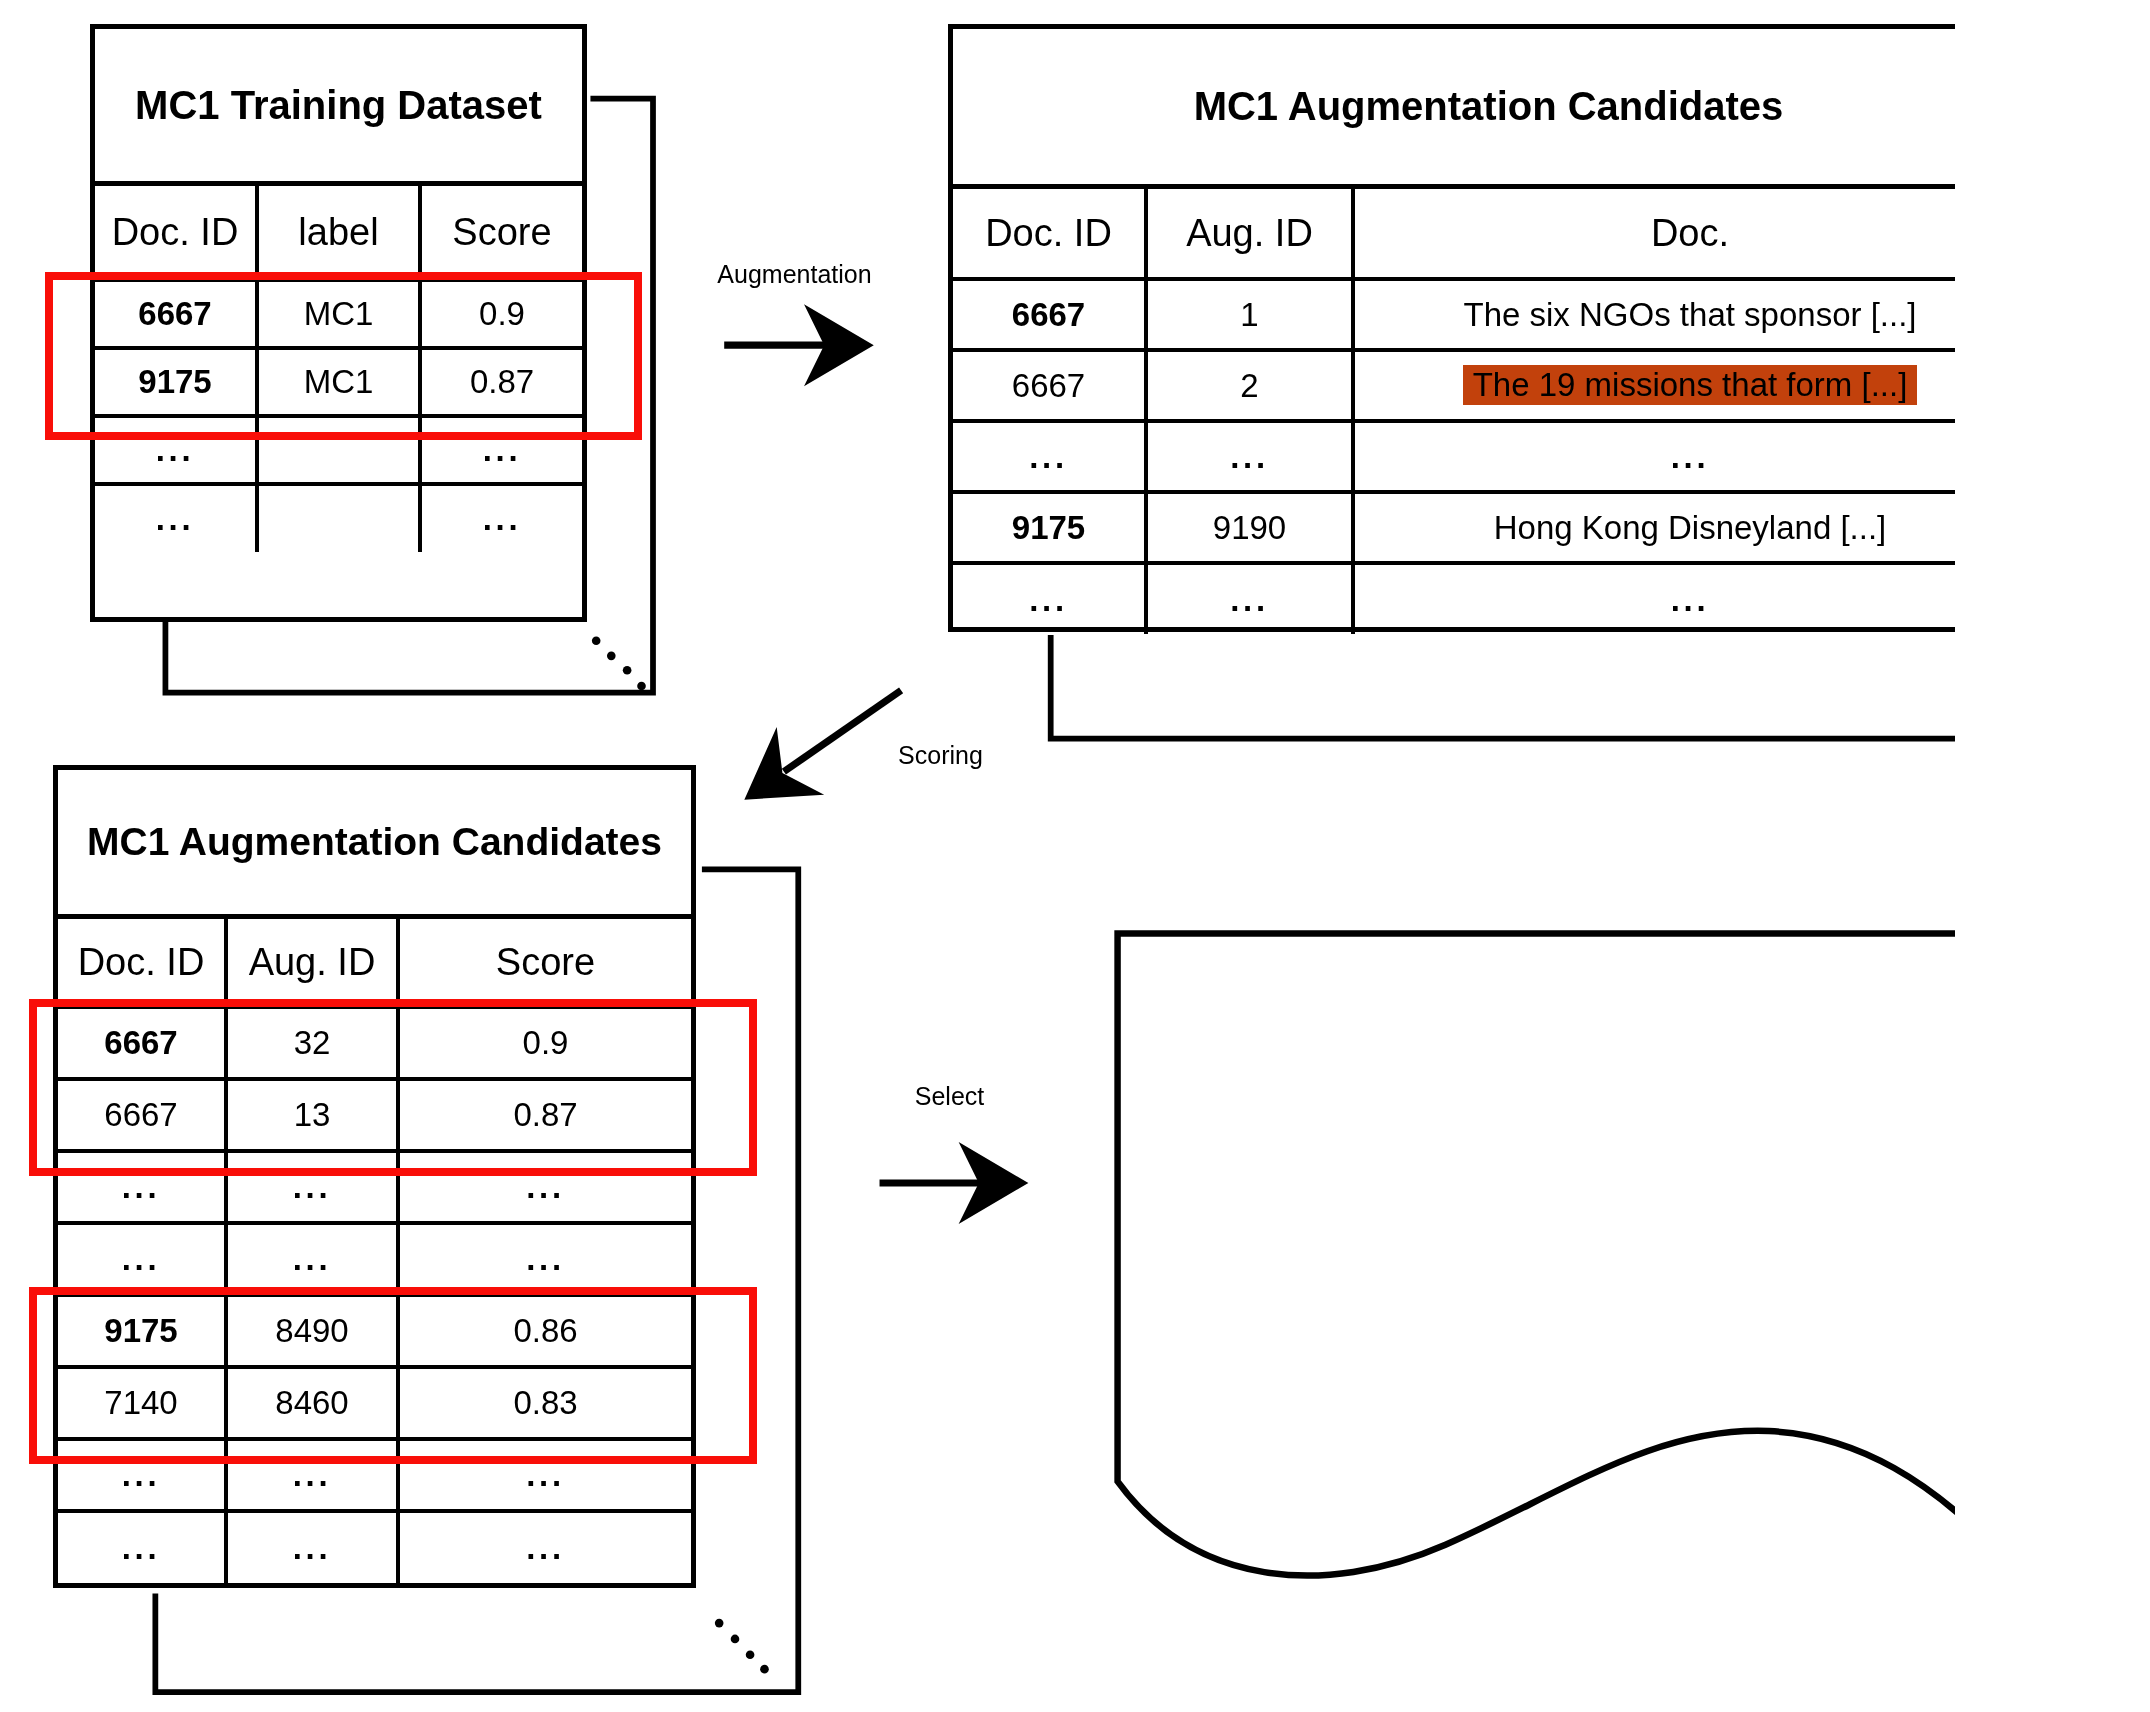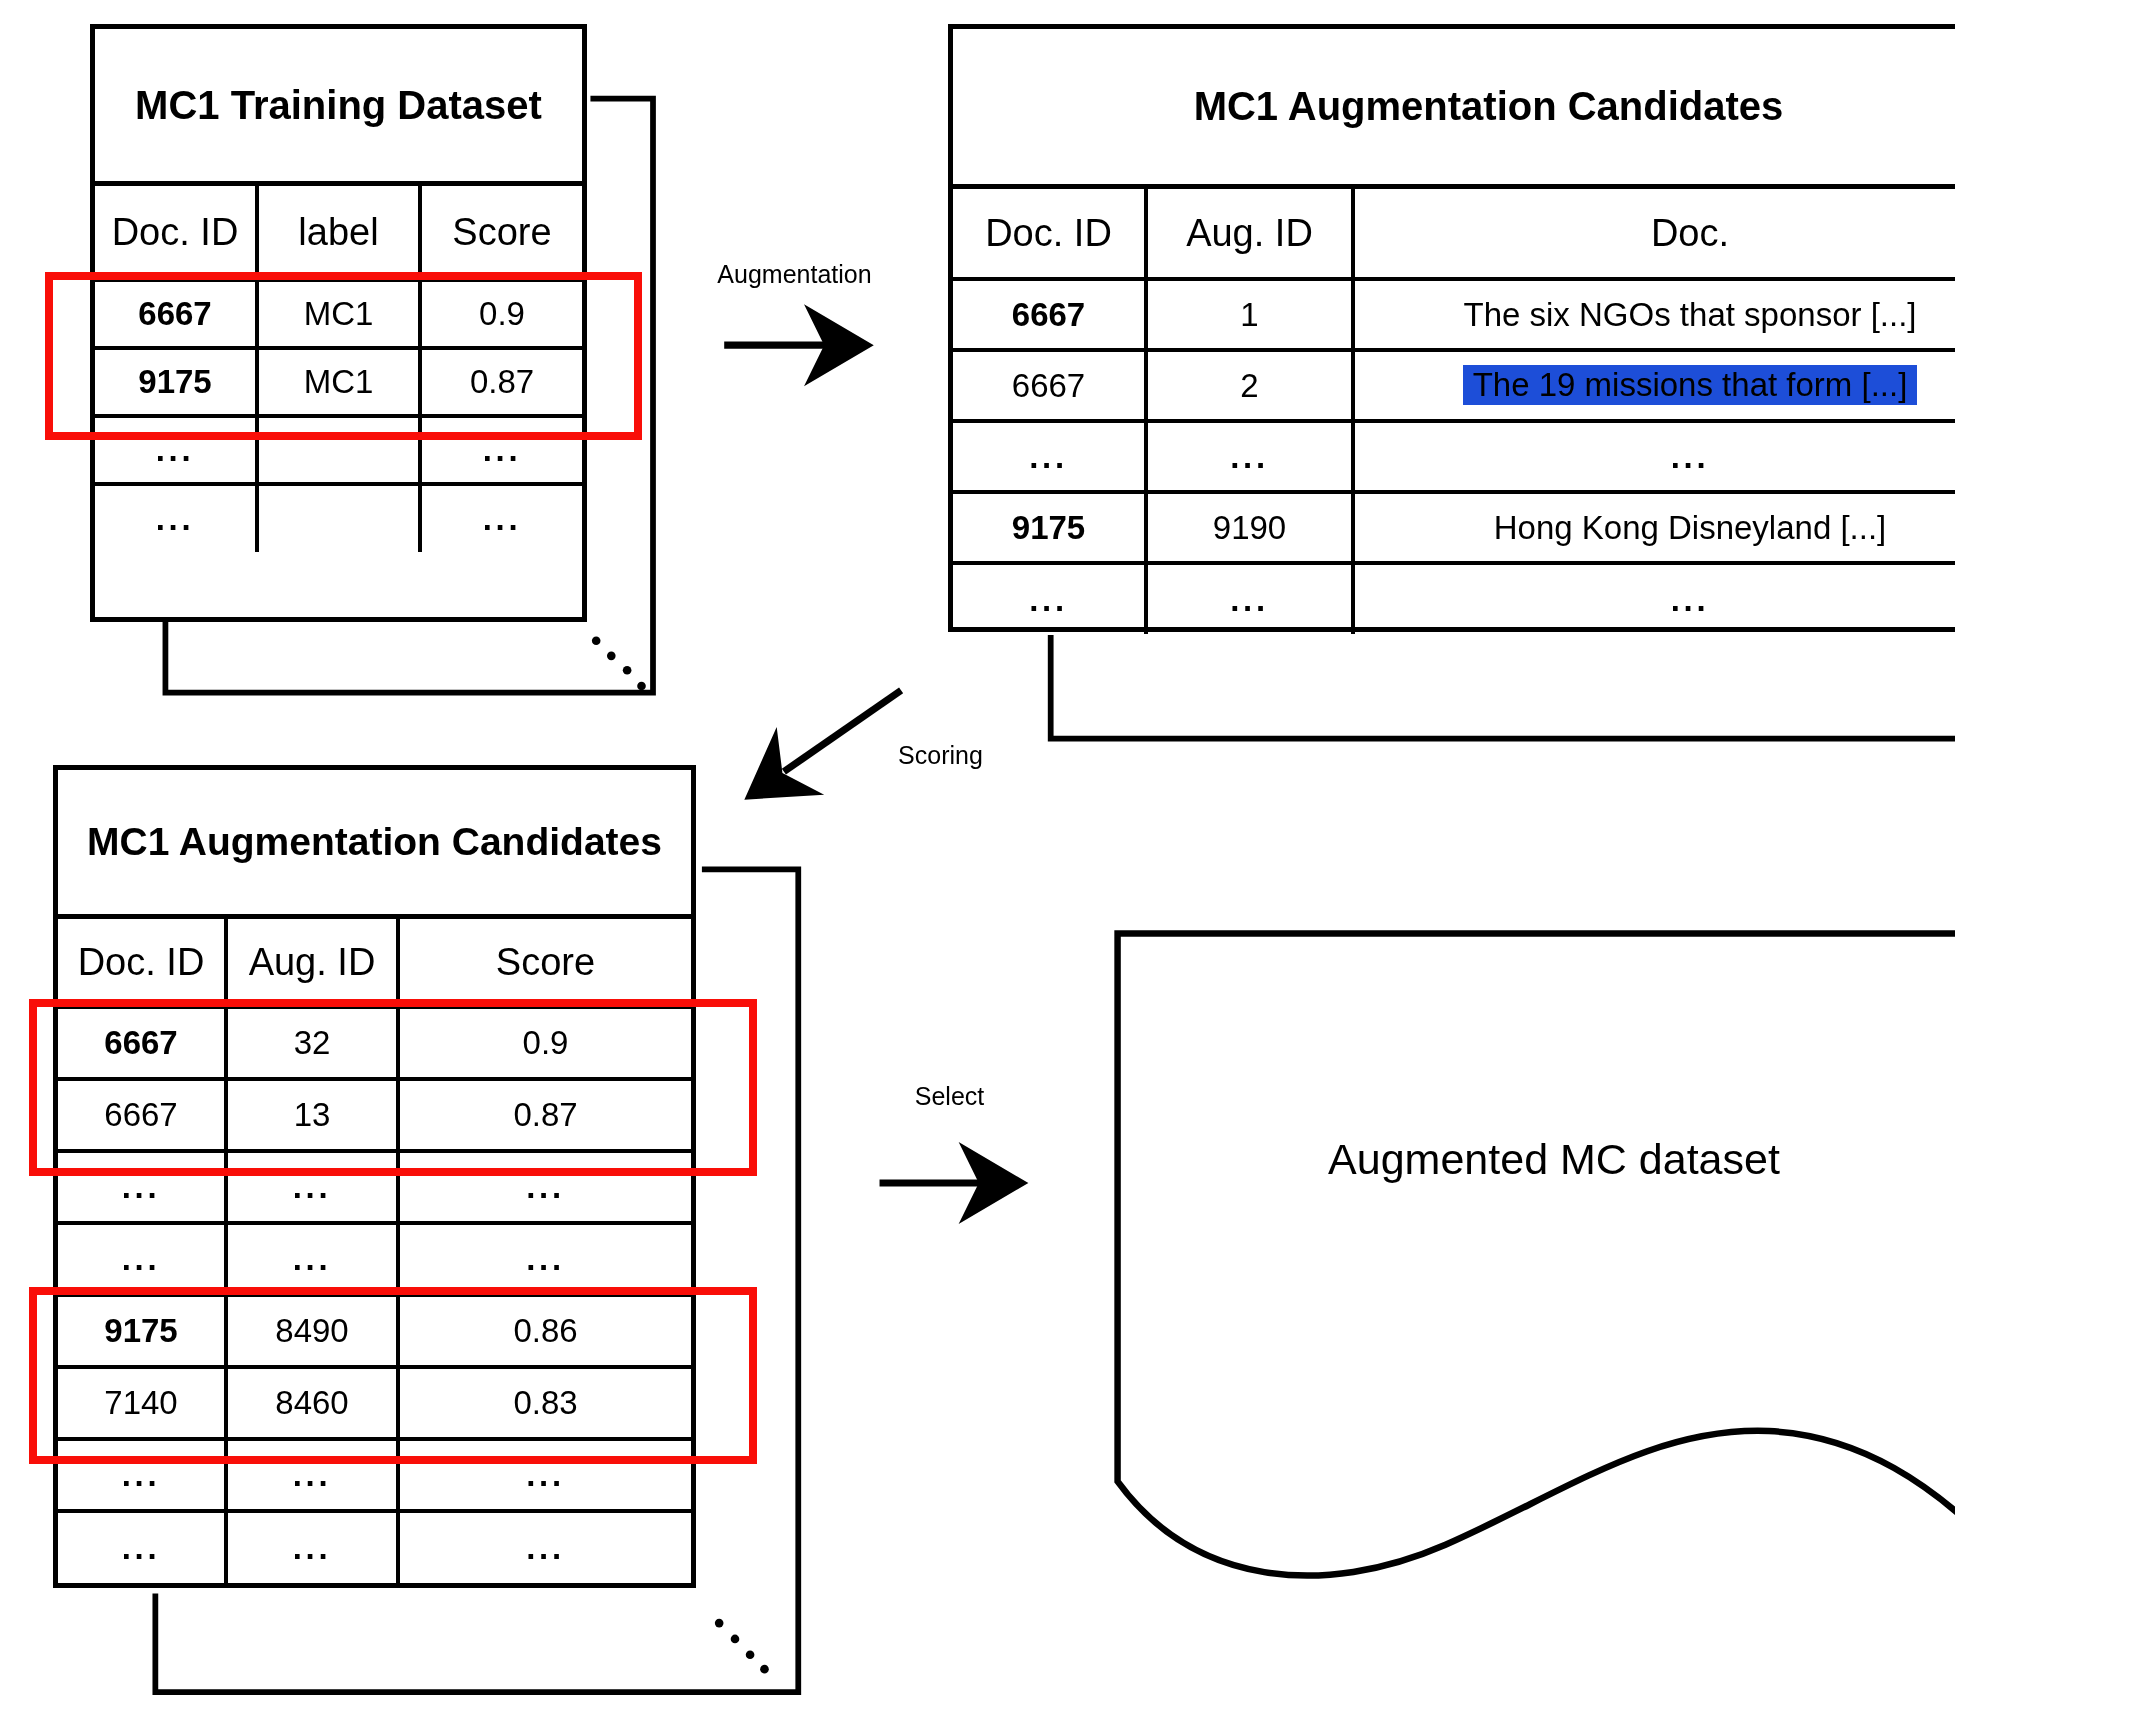--- a/index.html
+++ b/index.html
@@ -10,21 +10,21 @@
   .tblwrap{position:absolute;background:#fff;border:5.8px solid #000;z-index:2;}
   .tbl-title{display:flex;align-items:center;justify-content:center;
              font-weight:bold;font-size:40px;border-bottom:5px solid #000;
              white-space:nowrap;overflow:hidden;}
   table.grid{border-collapse:collapse;border-style:hidden;width:100%;table-layout:fixed;}
   table.grid td{border:4.3px solid #000;text-align:center;vertical-align:middle;
                 font-size:33px;padding:0;overflow:hidden;white-space:nowrap;}
   tr.hdr td{font-size:38px;}
   td.b{font-weight:bold;}
   td.dots{font-weight:bold;letter-spacing:3.6px;}
-  .cell-hl{background:#1d4ed8;padding:1.4px 10px;}
+  .cell-hl{background:#c2410c;padding:1.4px 10px;}
 
   .redbox{position:absolute;border:8px solid #f90e08;z-index:5;pointer-events:none;}
 
   .flow-label{position:absolute;font-size:25px;text-align:center;z-index:3;white-space:nowrap;}
   .doc-label{position:absolute;left:1117px;top:1135px;width:874px;text-align:center;
              font-size:43px;z-index:3;white-space:nowrap;}
 </style>
 </head>
 <body>
 
@@ -217,16 +217,15 @@
   </div>
 
   <div class="redbox" style="left: 45px; top: 272px; width: 581px; height: 152px; border-color: rgb(249, 14, 8);"></div>
   <div class="redbox" style="left: 29px; top: 999px; width: 712px; height: 161px; border-color: rgb(249, 14, 8);"></div>
   <div class="redbox" style="left: 29px; top: 1287px; width: 712px; height: 161px; border-color: rgb(249, 14, 8);"></div>
 
   <div class="flow-label" style="left:658px;top:260px;width:273px;">Augmentation</div>
   <div class="flow-label" style="left:858px;top:741px;width:165px;">Scoring</div>
   <div class="flow-label" style="left:874px;top:1082px;width:151px;">Select</div>
 
-  <div class="doc-label">Augmented MC dataset</div>
 
 </div>
 
 
 </body></html>

